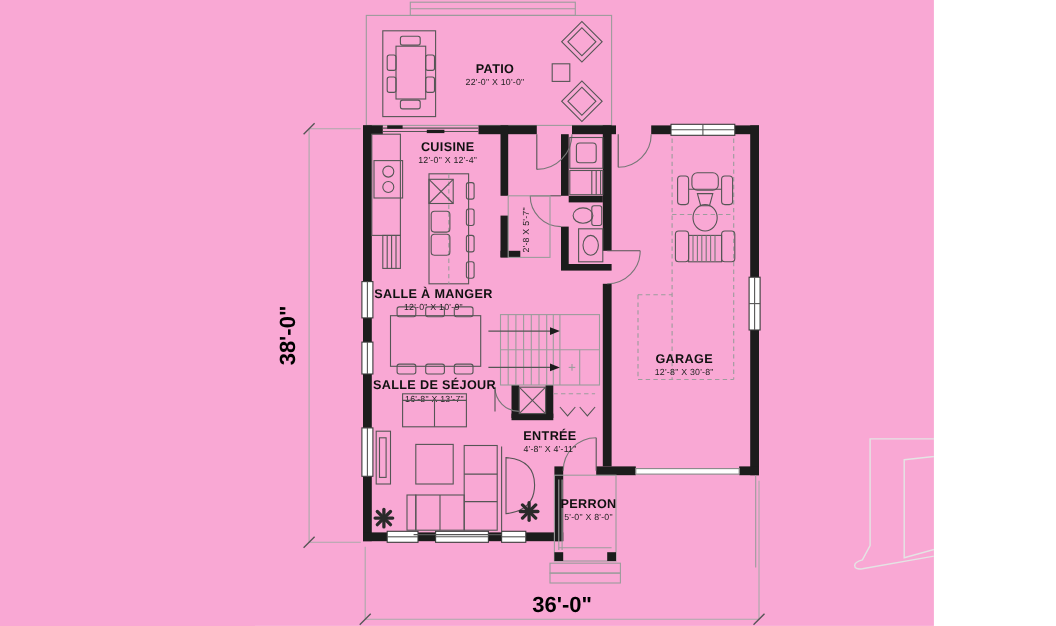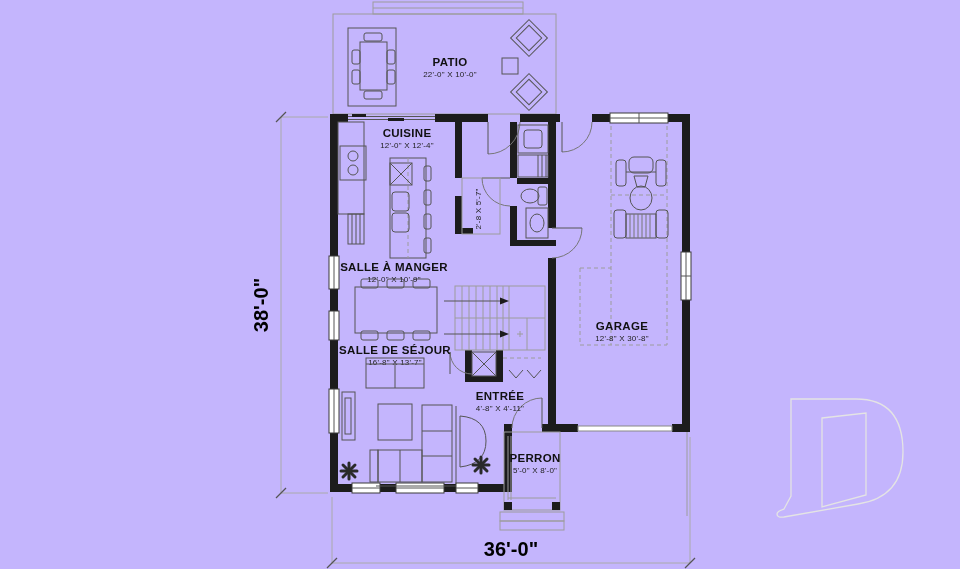--- a/index.html
+++ b/index.html
@@ -1,16 +1,16 @@
 <!DOCTYPE html>
 <html><head>
 <meta charset="utf-8">
 <style>
   html,body{margin:0;padding:0;background:#ffffff;}
-  .canvas{position:relative;width:960px;height:569px;background:#c4b5fd;overflow:hidden;
+  .canvas{position:relative;width:849px;height:569px;background:#f9a8d4;overflow:hidden;
           font-family:"Liberation Sans",sans-serif;}
   svg{position:absolute;top:0;left:0;}
   .room-label{font-family:"Liberation Sans",sans-serif;font-weight:bold;font-size:11.5px;fill:#111;text-anchor:middle;letter-spacing:.3px;}
   .size-label{font-family:"Liberation Sans",sans-serif;font-size:8px;fill:#222;text-anchor:middle;letter-spacing:.2px;}
   .dim-label{font-family:"Liberation Sans",sans-serif;font-weight:bold;font-size:20px;fill:#000;text-anchor:middle;}
   .wall{fill:#1c1c1c;stroke:none;}
   .thin{fill:none;stroke:#555555;stroke-width:1;}
   .thin-light{fill:none;stroke:#9c9c9c;stroke-width:1;}
   .thin-mid{fill:none;stroke:#777777;stroke-width:1;}
   .dashed{fill:none;stroke:#9c9c9c;stroke-width:1;stroke-dasharray:4 3;}

